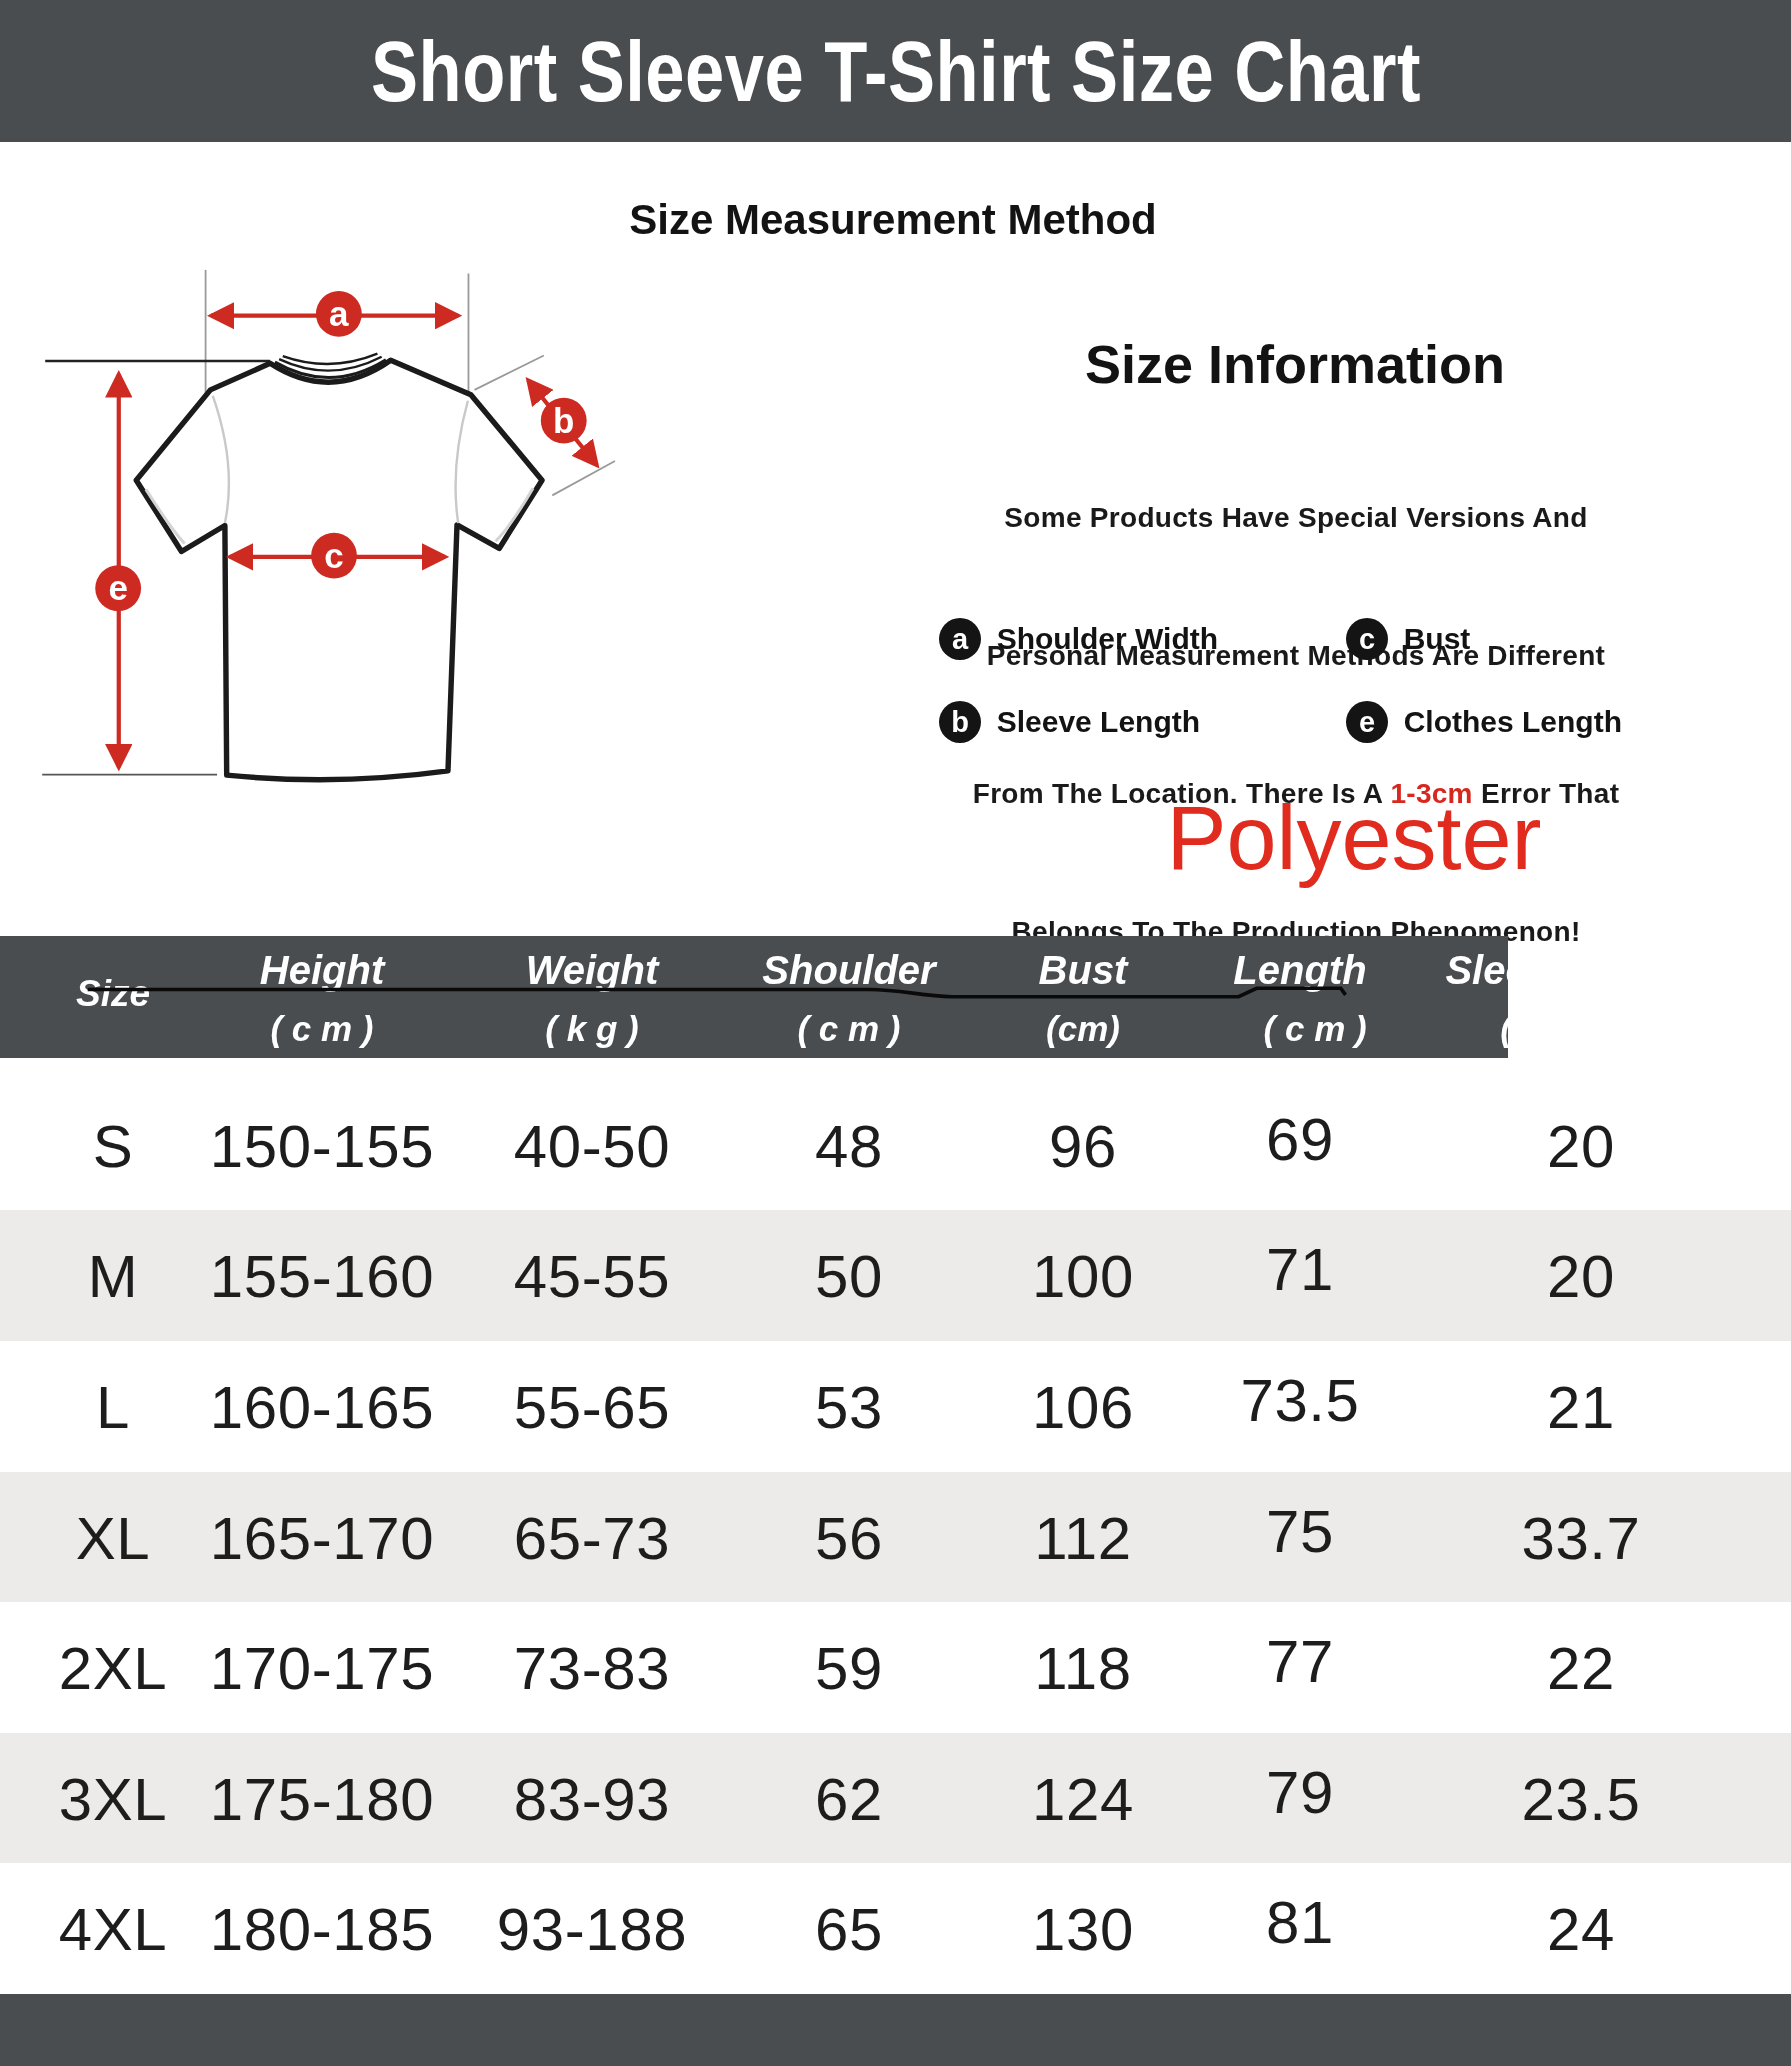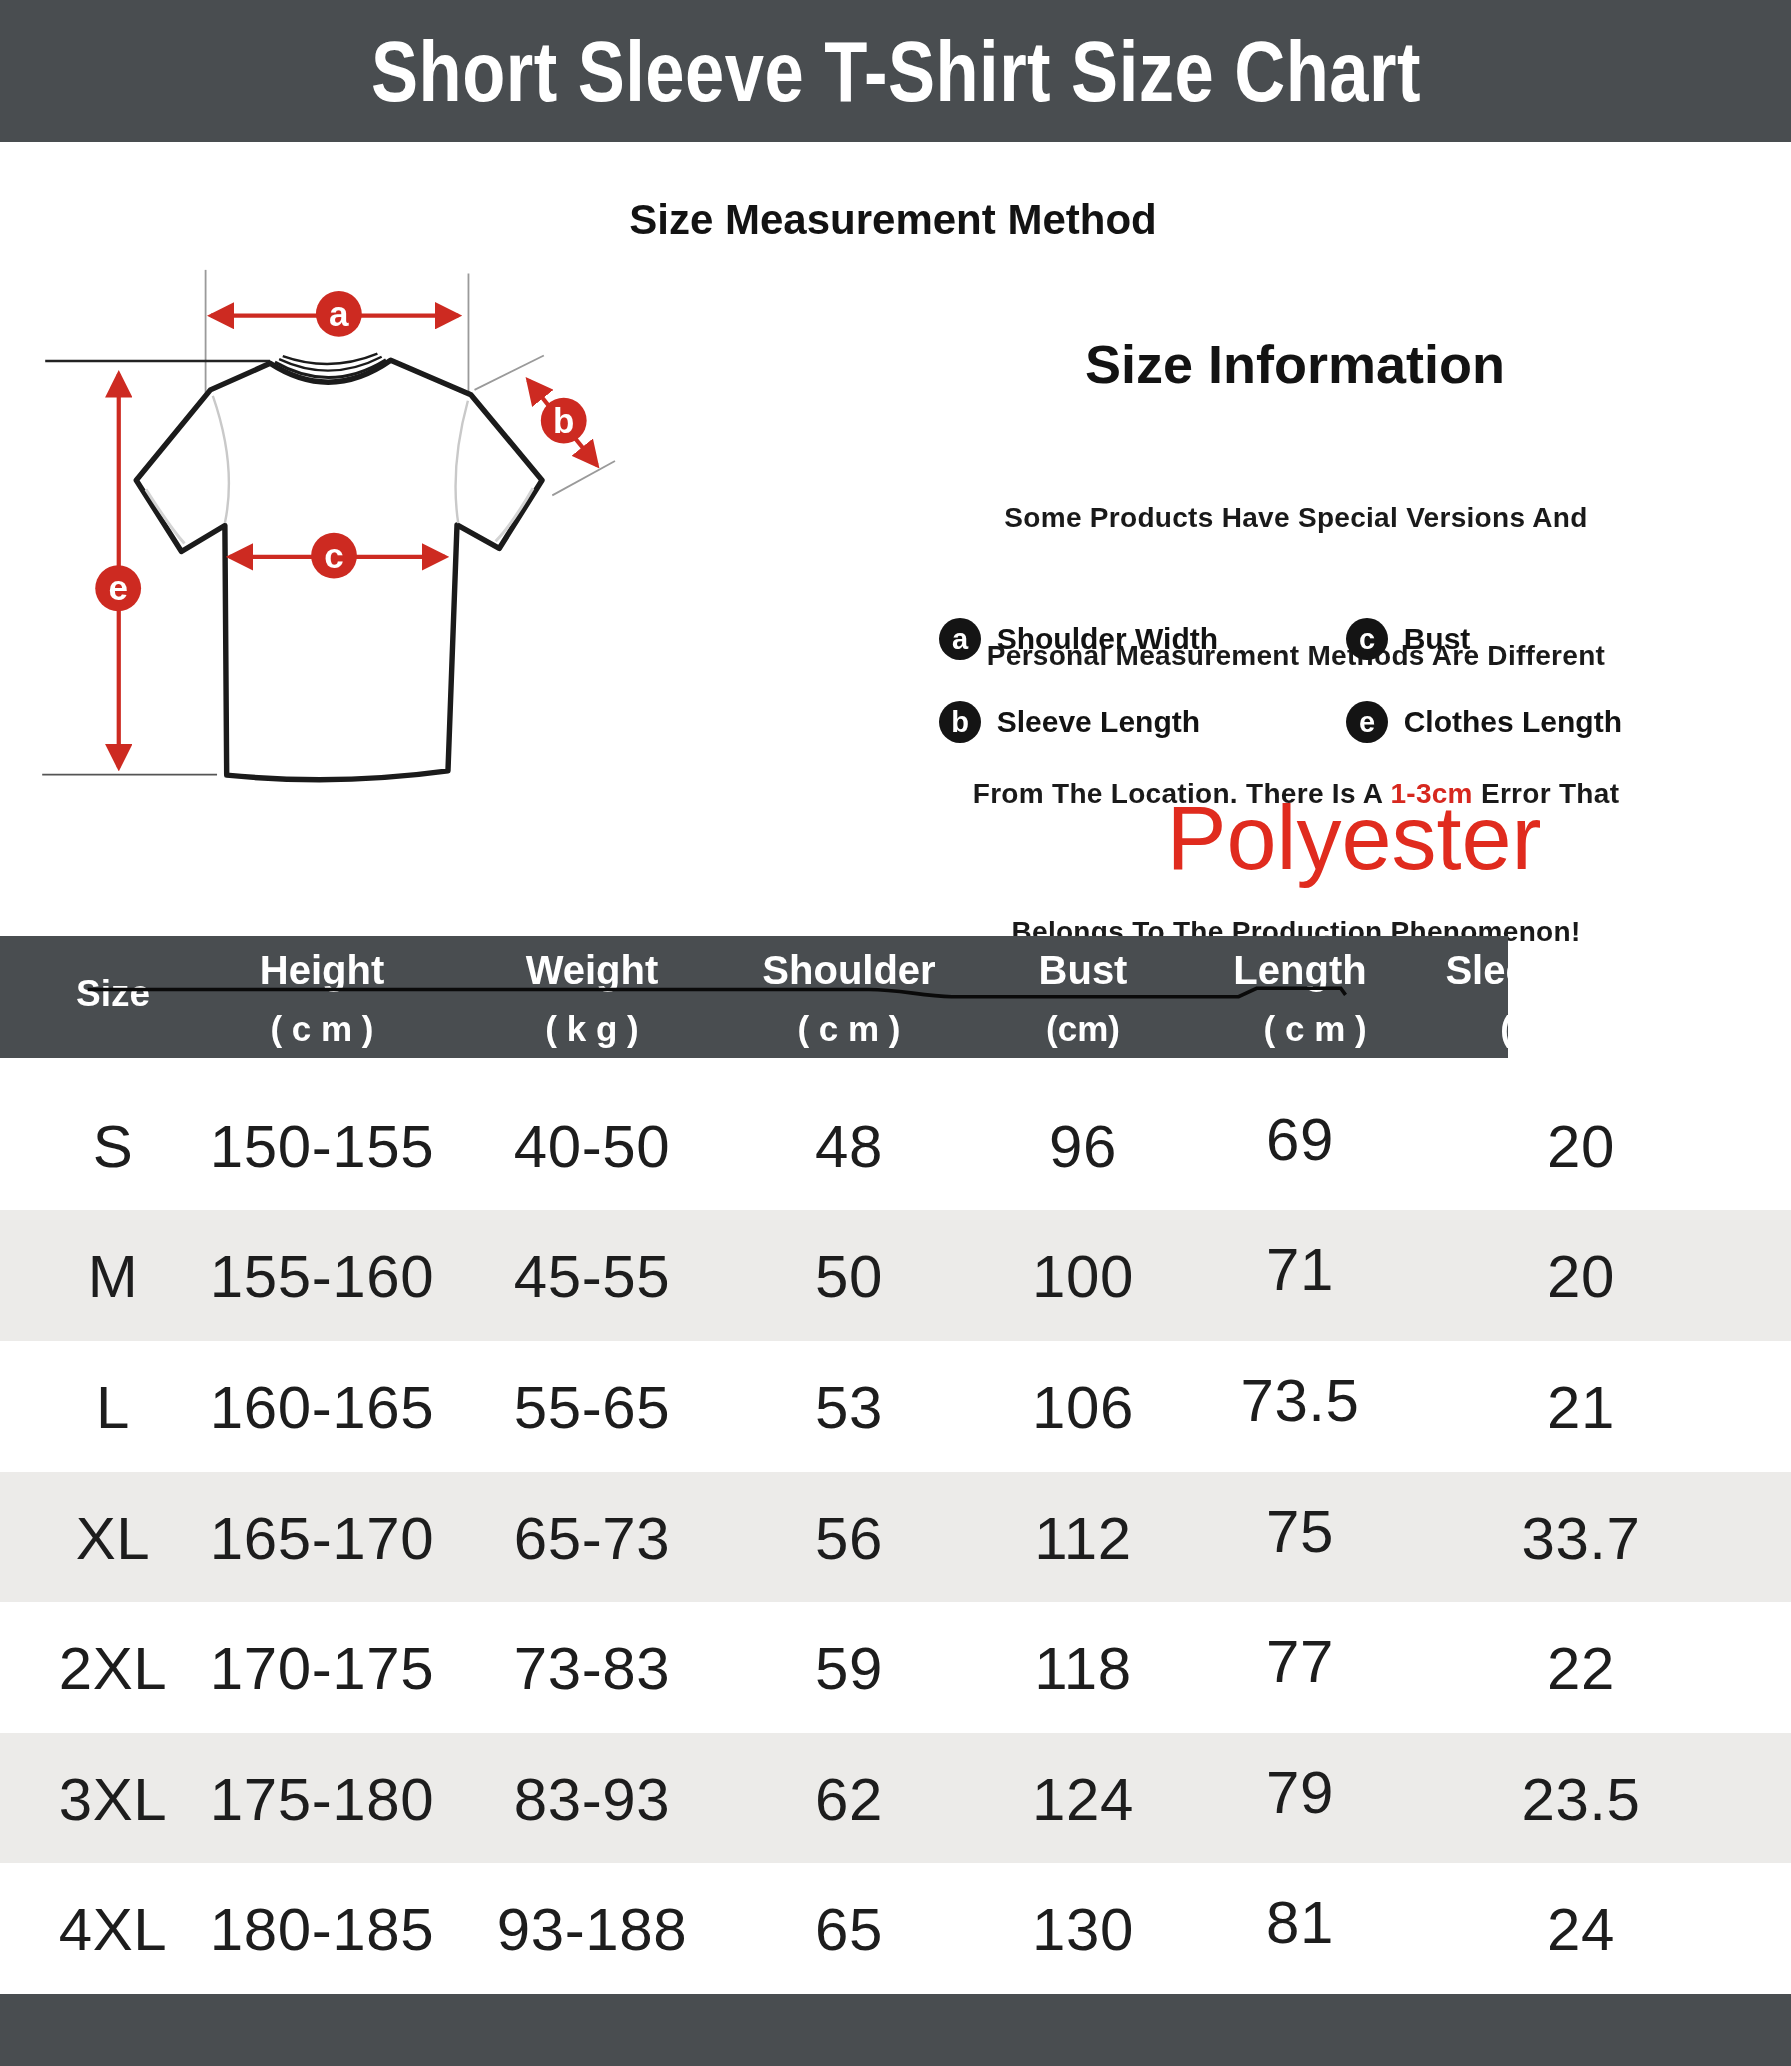--- a/index.html
+++ b/index.html
@@ -46,21 +46,21 @@
     color:#fff;font-size:29px;font-weight:bold;line-height:42px;
   }
   .legend-label{font-size:30px;font-weight:bold;white-space:nowrap;color:#131313;}
 
   .material{
     position:absolute;left:1354px;top:787px;transform:translateX(-50%);
     font-size:90px;color:#e02b1e;white-space:nowrap;
   }
 
   
-  .thead{position:absolute;left:0;top:936px;width:1508px;height:122px;background:#494d50;}
+  .thead{position:absolute;left:0;top:936px;width:1508px;height:122px;background:#494d50;font-style:italic;}
   .th{
     position:absolute;transform:translateX(-50%);text-align:center;color:#fff;
   }
   .th-name{font-size:40px;font-weight:bold;line-height:42px;white-space:pre;}
   .th-unit{font-size:35px;font-weight:bold;line-height:42px;white-space:pre;margin-top:17px;}
   .th-size .th-name{font-size:37px;}
 
   
   .row{position:absolute;left:0;width:1792px;height:131px;background:#ffffff;}
   .row.alt{background:#ecebe9;}

